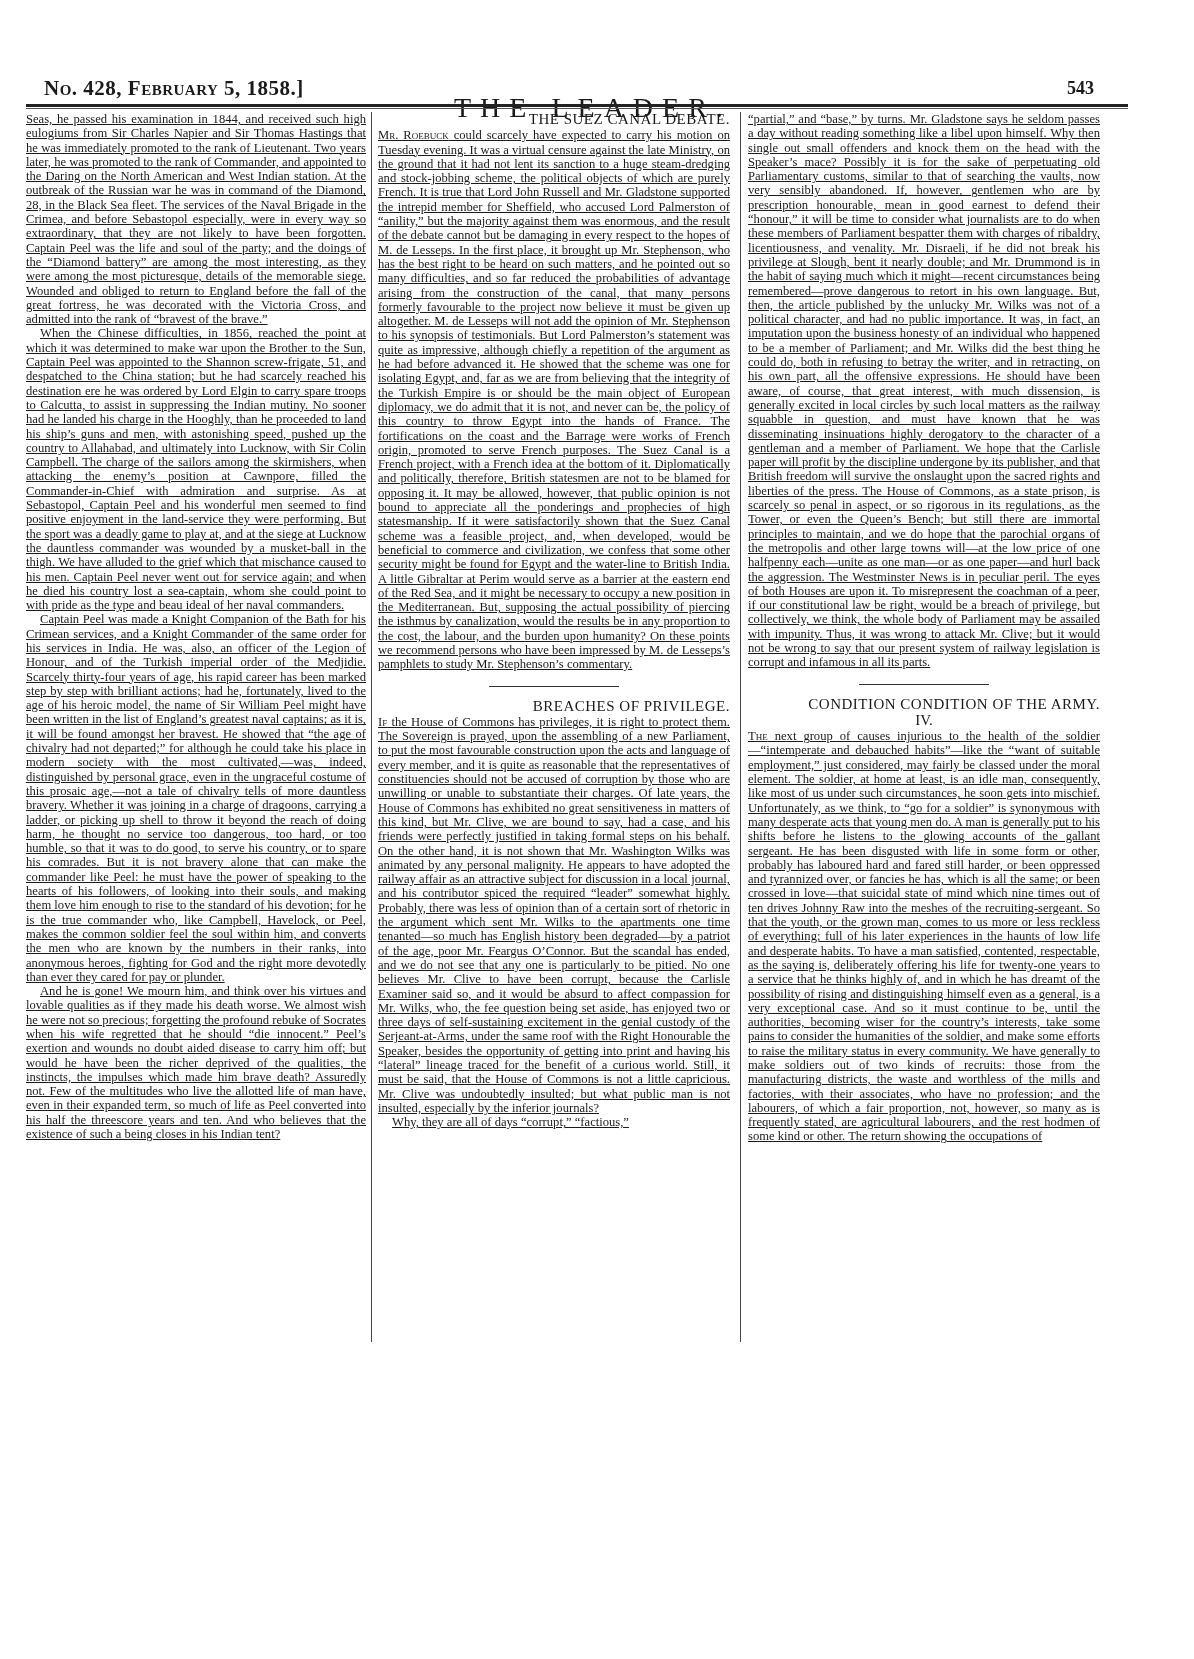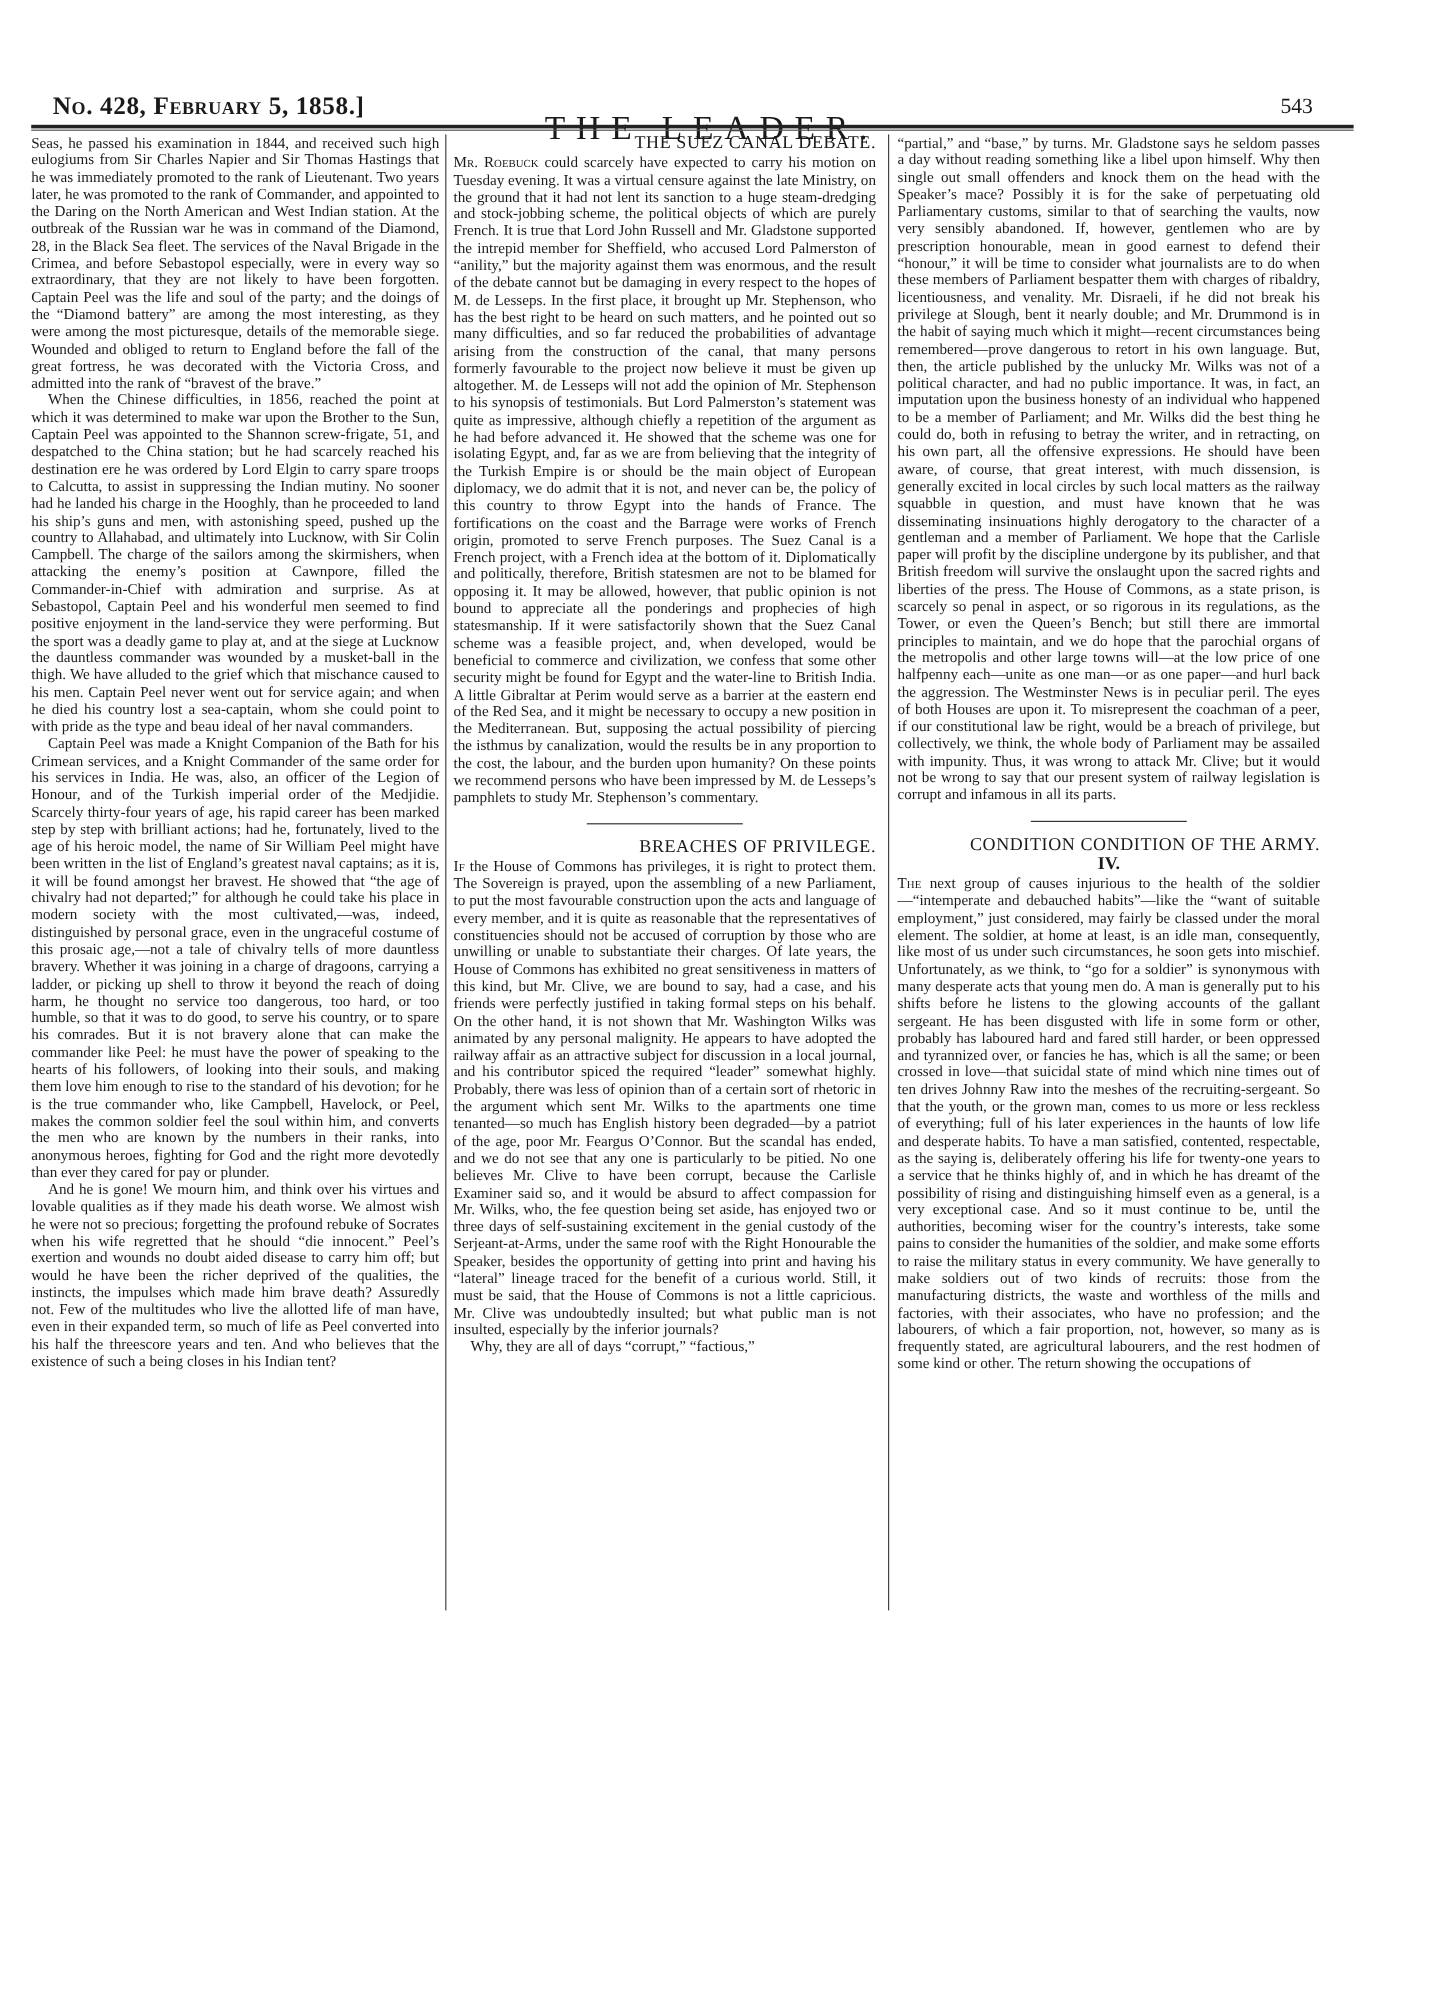--- a/index.html
+++ b/index.html
@@ -1,33 +1,33 @@
 <!DOCTYPE html>
 <html><head>
 <meta charset="utf-8">
 <style>
   html,body{margin:0;padding:0;background:#fff;}
   body{width:1194px;height:1659px;position:relative;overflow:hidden;font-family:"Liberation Serif","DejaVu Serif",serif;color:#1a1a1a;}
   .header{position:absolute;top:76px;left:44px;width:1110px;height:26px;}
   .issue{position:absolute;left:0;top:0;font-size:21px;font-weight:bold;letter-spacing:0.5px;font-variant:small-caps;}
   .title{position:absolute;left:410px;top:16px;font-size:28px;letter-spacing:9px;font-weight:normal;}
-  .pageno{position:absolute;right:60px;top:2px;font-size:18px;font-weight:normal;}
+  .pageno{position:absolute;right:60px;top:2px;font-size:18px;font-weight:bold;}
   .rule{position:absolute;top:104px;left:26px;width:1102px;height:3px;background:#222;}
   .rule2{position:absolute;top:108px;left:26px;width:1102px;height:1px;background:#555;}
   .col{position:absolute;top:112px;font-size:12.6px;line-height:14.3px;text-align:justify;hyphens:auto;}
   .c1{left:26px;width:340px;}
   .c2{left:378px;width:352px;}
   .c3{left:748px;width:352px;}
   .vline{position:absolute;top:112px;width:1px;background:#444;}
-  .col p{margin:0;text-indent:14px;}
+  .col p{margin:0;text-indent:14px;text-decoration:underline;}
   .col p.first{text-indent:0;}
   h2{font-weight:normal;font-size:15px;text-align:right;margin:0 0 2px 0;letter-spacing:0.5px;}
   .sc{font-variant:small-caps;}
   .sep{width:130px;height:1px;background:#333;margin:14px auto 12px auto;}
-  .sub{text-align:center;font-size:15px;margin:0 0 2px 0;font-weight:bold;}
+  .sub{text-align:center;font-size:15px;margin:0 0 2px 0;}
 </style>
 </head>
 <body>
 
 <div class="header">
   <div class="issue">No. 428, February 5, 1858.]</div>
   <div class="title">THE LEADER.</div>
   <div class="pageno">543</div>
 </div>
 <div class="rule"></div>

